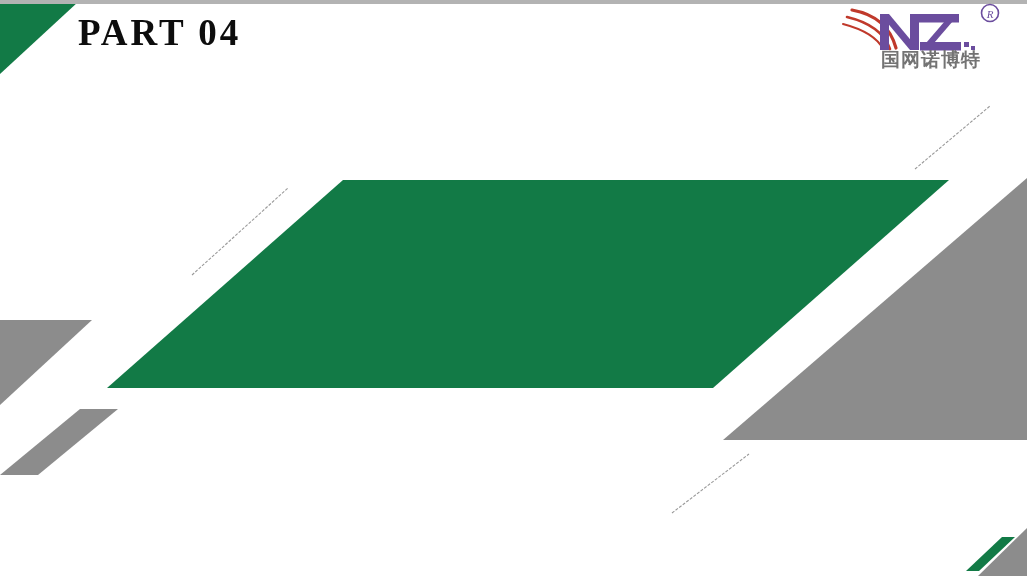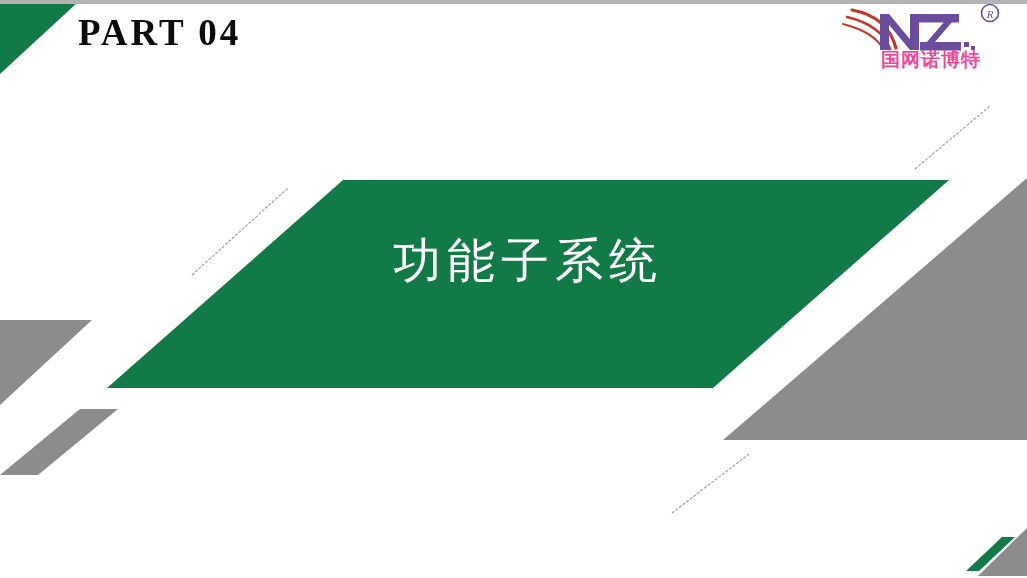--- a/index.html
+++ b/index.html
@@ -90,21 +90,21 @@
   .logo-name {
     position: absolute;
     left: 0;
     top: 48px;
     width: 186px;
     text-align: center;
     font-family: "DejaVu Sans", "Liberation Sans", sans-serif;
     font-size: 19px;
     font-weight: bold;
     letter-spacing: 1px;
-    color: #ec4899;
+    color: #737373;
     white-space: nowrap;
     line-height: 1;
   }
   .logo-tagline {
     position: absolute;
     left: 0;
     top: 74px;
     width: 186px;
     text-align: center;
     font-family: "DejaVu Sans", "Liberation Sans", sans-serif;
@@ -139,21 +139,20 @@
 
     <line x1="192" y1="275" x2="288" y2="188" stroke="#9a9a9a" stroke-width="1.1" stroke-dasharray="3 1.5"></line>
     <line x1="915" y1="169" x2="990" y2="106" stroke="#9a9a9a" stroke-width="1.1" stroke-dasharray="3 1.5"></line>
     <line x1="672" y1="513" x2="749" y2="454" stroke="#9a9a9a" stroke-width="1.1" stroke-dasharray="3 1.5"></line>
   </svg>
 
   <div class="top-rule"></div>
 
   <div class="part-label">PART 04</div>
 
-  <div class="banner-title">功能子系统</div>
 
   <div class="logo">
     <svg class="logo-mark" viewBox="0 0 186 50" xmlns="http://www.w3.org/2000/svg">
 
       <g stroke="#c0392b" fill="none" stroke-linecap="round">
         <path d="M14 8 C 36 12, 52 24, 58 46" stroke-width="3.2"></path>
         <path d="M9 15 C 30 20, 46 30, 52 47" stroke-width="2.6"></path>
         <path d="M5 22 C 24 27, 39 35, 45 47" stroke-width="2.0"></path>
       </g>
 

